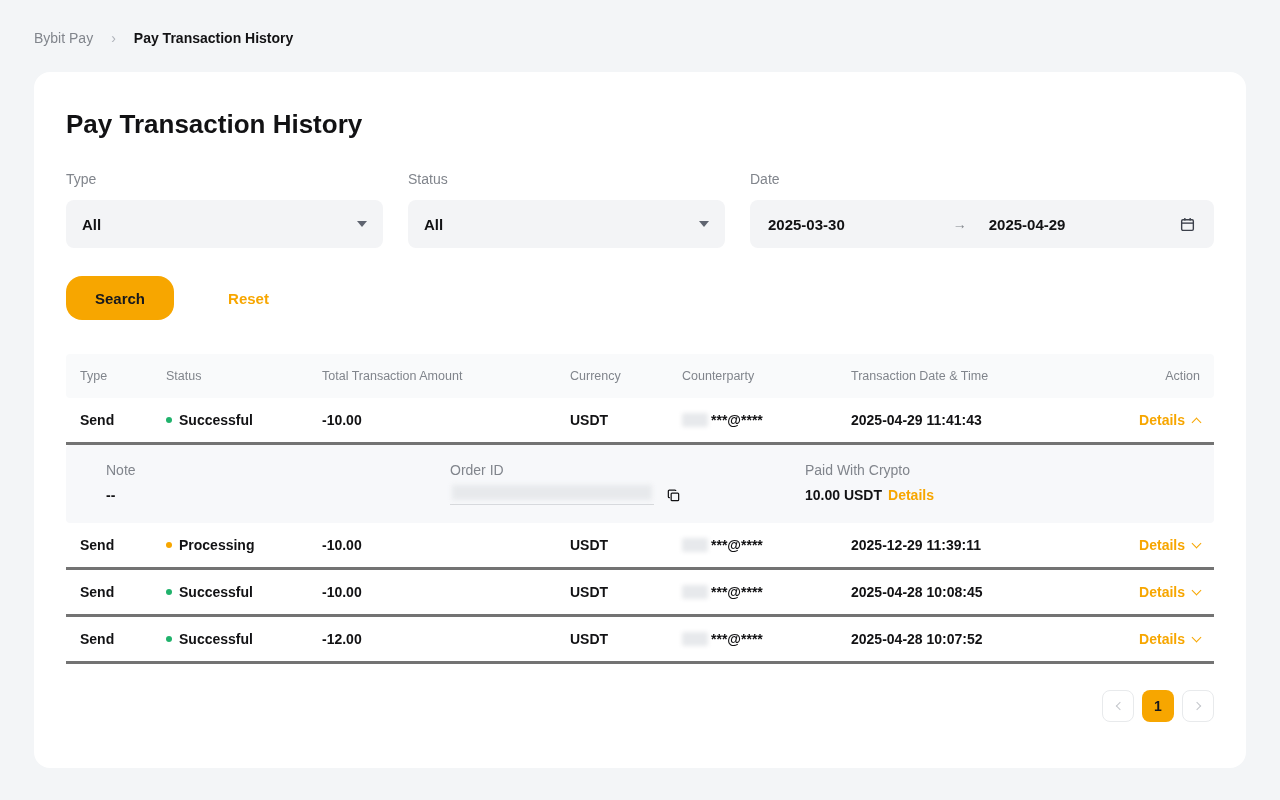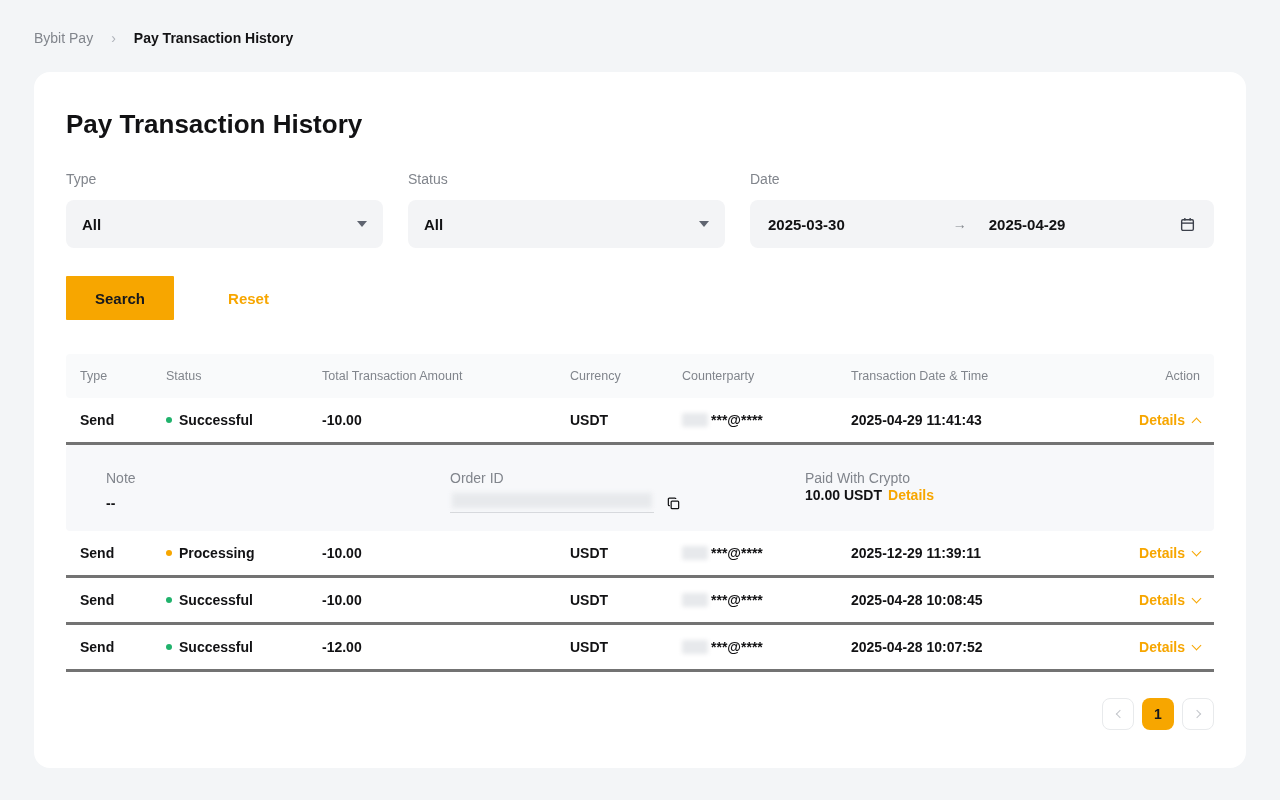--- a/index.html
+++ b/index.html
@@ -43,21 +43,21 @@
     border-left: 5px solid transparent; border-right: 5px solid transparent;
     border-top: 6px solid #5f6470;
   }
   .date-control { padding: 0 18px 0 18px; }
   .date-arrow { color: #81858c; font-weight: 400; margin: 0 22px 0 108px; font-size: 14px; }
   .calendar-icon { margin-left: auto; display: flex; align-items: center; }
 
   
   .btnrow { display: flex; align-items: center; gap: 26px; margin-top: 28px; }
   .btn-search {
-    height: 44px; padding: 0 29px; background: #f7a600; border: none; border-radius: 1px;
+    height: 44px; padding: 0 29px; background: #f7a600; border: none; border-radius: 16px;
     font-family: "Liberation Sans", sans-serif;
     font-size: 15px; font-weight: 700; color: #16181d; cursor: pointer;
   }
   .btn-reset {
     background: none; border: none; padding: 0;
     font-family: "Liberation Sans", sans-serif;
     font-size: 15px; font-weight: 700; color: #f7a600; cursor: pointer; margin-left: 28px;
   }
 
   
@@ -96,27 +96,27 @@
   }
   .chev-down { transform: rotate(45deg); margin-bottom: 4px; }
   .chev-up { transform: rotate(-135deg); margin-top: 5px; }
 
   
   .expanded {
     background: #f7f8fa; border-radius: 4px;
     display: grid; grid-template-columns: 344px 355px 1fr;
     padding: 16px 0 18px 40px;
   }
-  .exp-label { font-size: 14px; color: #81858c; line-height: 18px; margin-top: 8px; }
+  .exp-label { font-size: 14px; color: #81858c; line-height: 18px; }
   .exp-value { margin-top: 8px; font-size: 14px; font-weight: 700; }
   .orderid-wrap { display: flex; align-items: center; gap: 12px; margin-top: 6px; }
   .orderid-line { border-bottom: 1px solid #d7d9dc; padding: 0 2px 4px 2px; }
   .orderid-redacted { width: 200px; height: 15px; background: #e7e9ec; filter: blur(2.5px); display:block; }
   .copy-btn { cursor: pointer; display: flex; align-items: center; }
-  .paid-row { display: flex; gap: 6px; margin-top: 0; font-size: 14px; font-weight: 700; align-items: flex-end; }
+  .paid-row { display: flex; gap: 6px; margin-top: 8px; font-size: 14px; font-weight: 700; align-items: flex-end; }
   .paid-link { color: #f7a600; cursor: pointer; }
 
   
   .pagination { display: flex; justify-content: flex-end; gap: 8px; margin-top: 26px; }
   .pg-btn {
     width: 32px; height: 32px; border: 1px solid #e8eaec; border-radius: 8px;
     background: #fff; display: flex; align-items: center; justify-content: center;
     cursor: pointer;
   }
   .pg-current {

